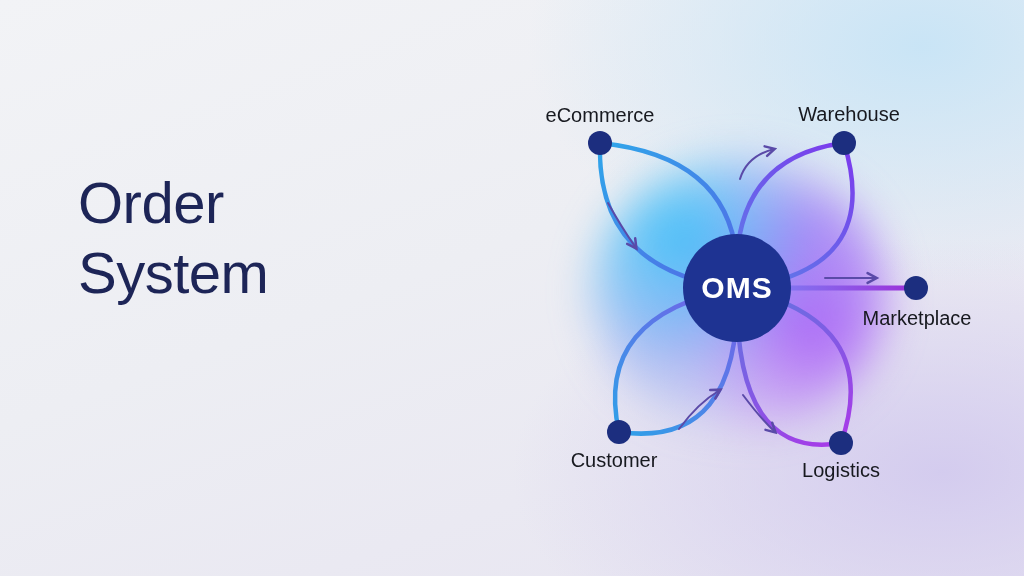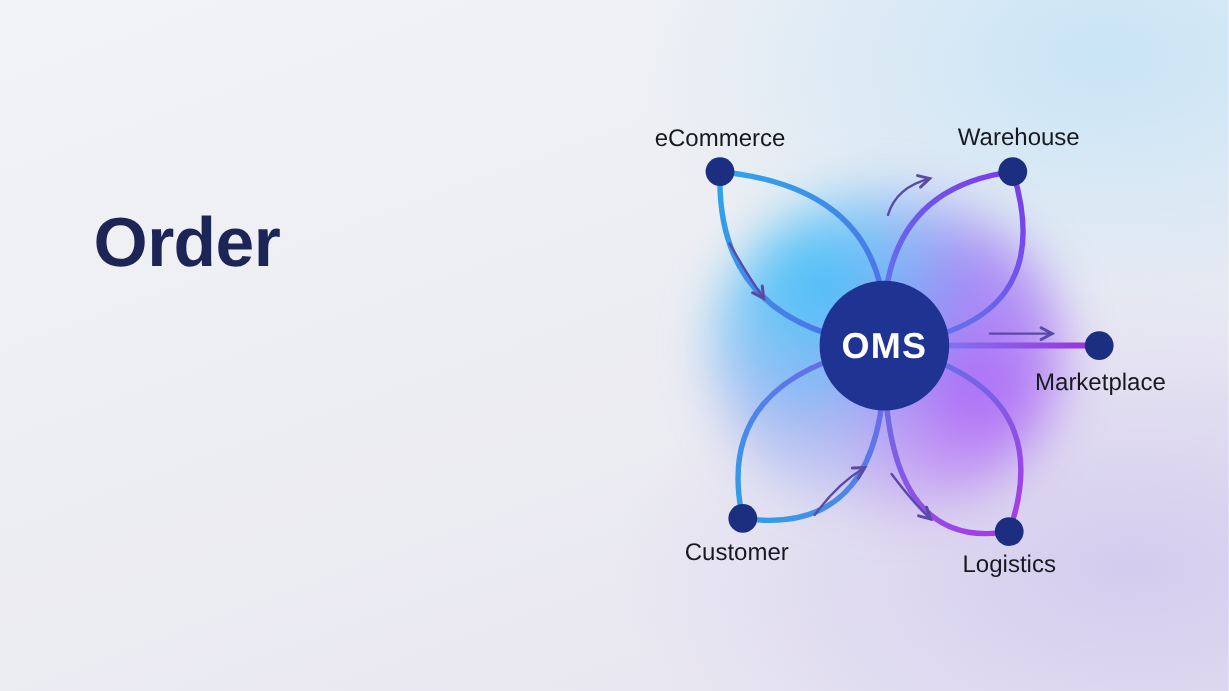--- a/index.html
+++ b/index.html
@@ -8,21 +8,21 @@
     width:1024px;height:576px;
     overflow:hidden;
     font-family:"Liberation Sans",sans-serif;
     background:
       radial-gradient(55% 60% at 90% 8%,  rgba(199,228,246,0.95), rgba(199,228,246,0) 70%),
       radial-gradient(60% 58% at 92% 82%, rgba(208,199,238,0.85), rgba(208,199,238,0) 70%),
       linear-gradient(160deg,#f2f3f6 0%, #edeef3 45%, #e7e4f1 100%);
   }
   .title{
     position:absolute;left:78px;top:168px;
-    font-size:58px;line-height:70px;font-weight:bold;
+    font-size:58px;line-height:70px;font-weight:normal;
     letter-spacing:-0.5px;color:#1d2557;
   }
   .glow{
     position:absolute;left:590px;top:158px;width:298px;height:272px;
     border-radius:50%;
     filter:blur(20px);
     background:
       radial-gradient(46% 46% at 30% 28%, rgba(56,186,248,0.95), rgba(56,186,248,0) 100%),
       radial-gradient(42% 46% at 24% 62%, rgba(118,150,244,0.62), rgba(118,150,244,0) 100%),
       radial-gradient(46% 48% at 72% 28%, rgba(150,110,246,0.72), rgba(150,110,246,0) 100%),
@@ -34,20 +34,21 @@
   .node-label{font-size:20px;fill:#17191f;text-anchor:middle;}
   .center-label{font-size:30px;font-weight:bold;fill:#ffffff;text-anchor:middle;letter-spacing:1px;}
 </style>
 </head>
 <body>
 
 <div class="canvas">
 
   <div class="title">
     <div>Order</div>
+    <div>System</div>
   </div>
 
   <div class="glow"></div>
 
   <svg class="diagram-svg" width="1024" height="576" viewBox="0 0 1024 576">
     <defs>
       <linearGradient id="gradE" gradientUnits="userSpaceOnUse" x1="737" y1="288" x2="600" y2="143">
         <stop offset="0" stop-color="#5468e6"></stop>
           <stop offset="1" stop-color="#2fa6ea"></stop>
       </linearGradient>

